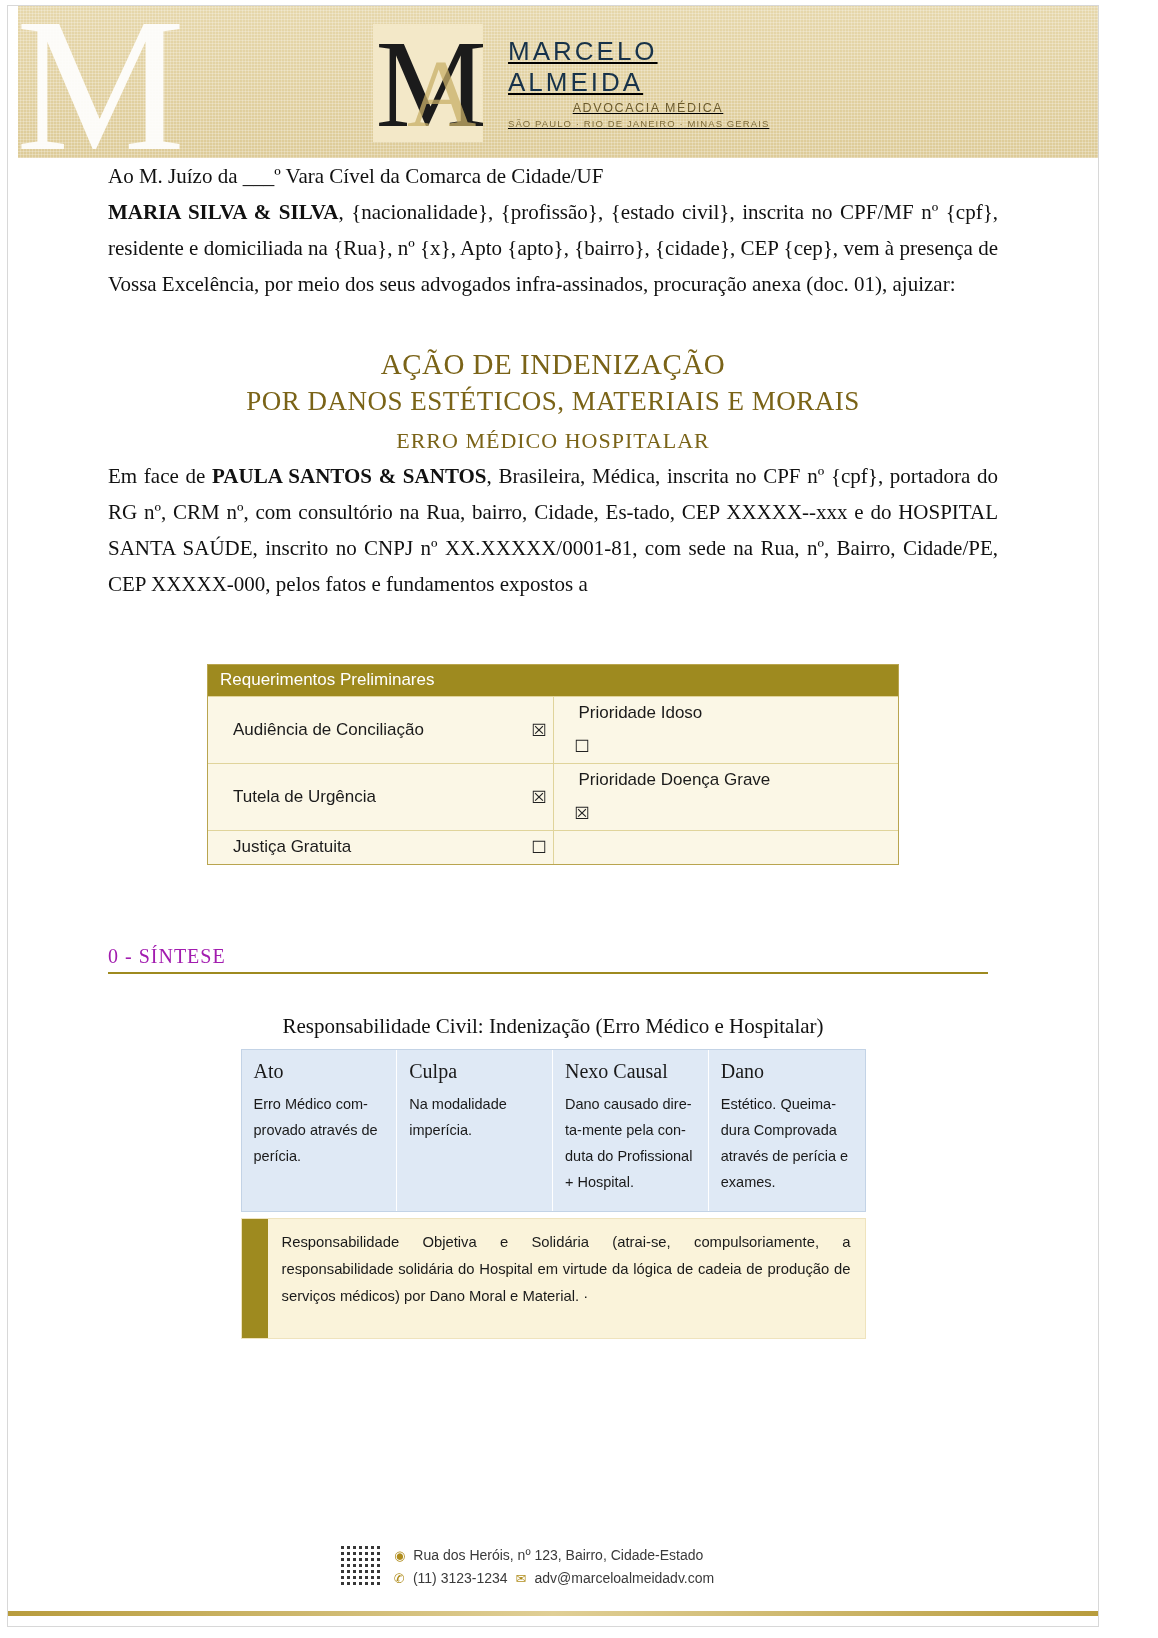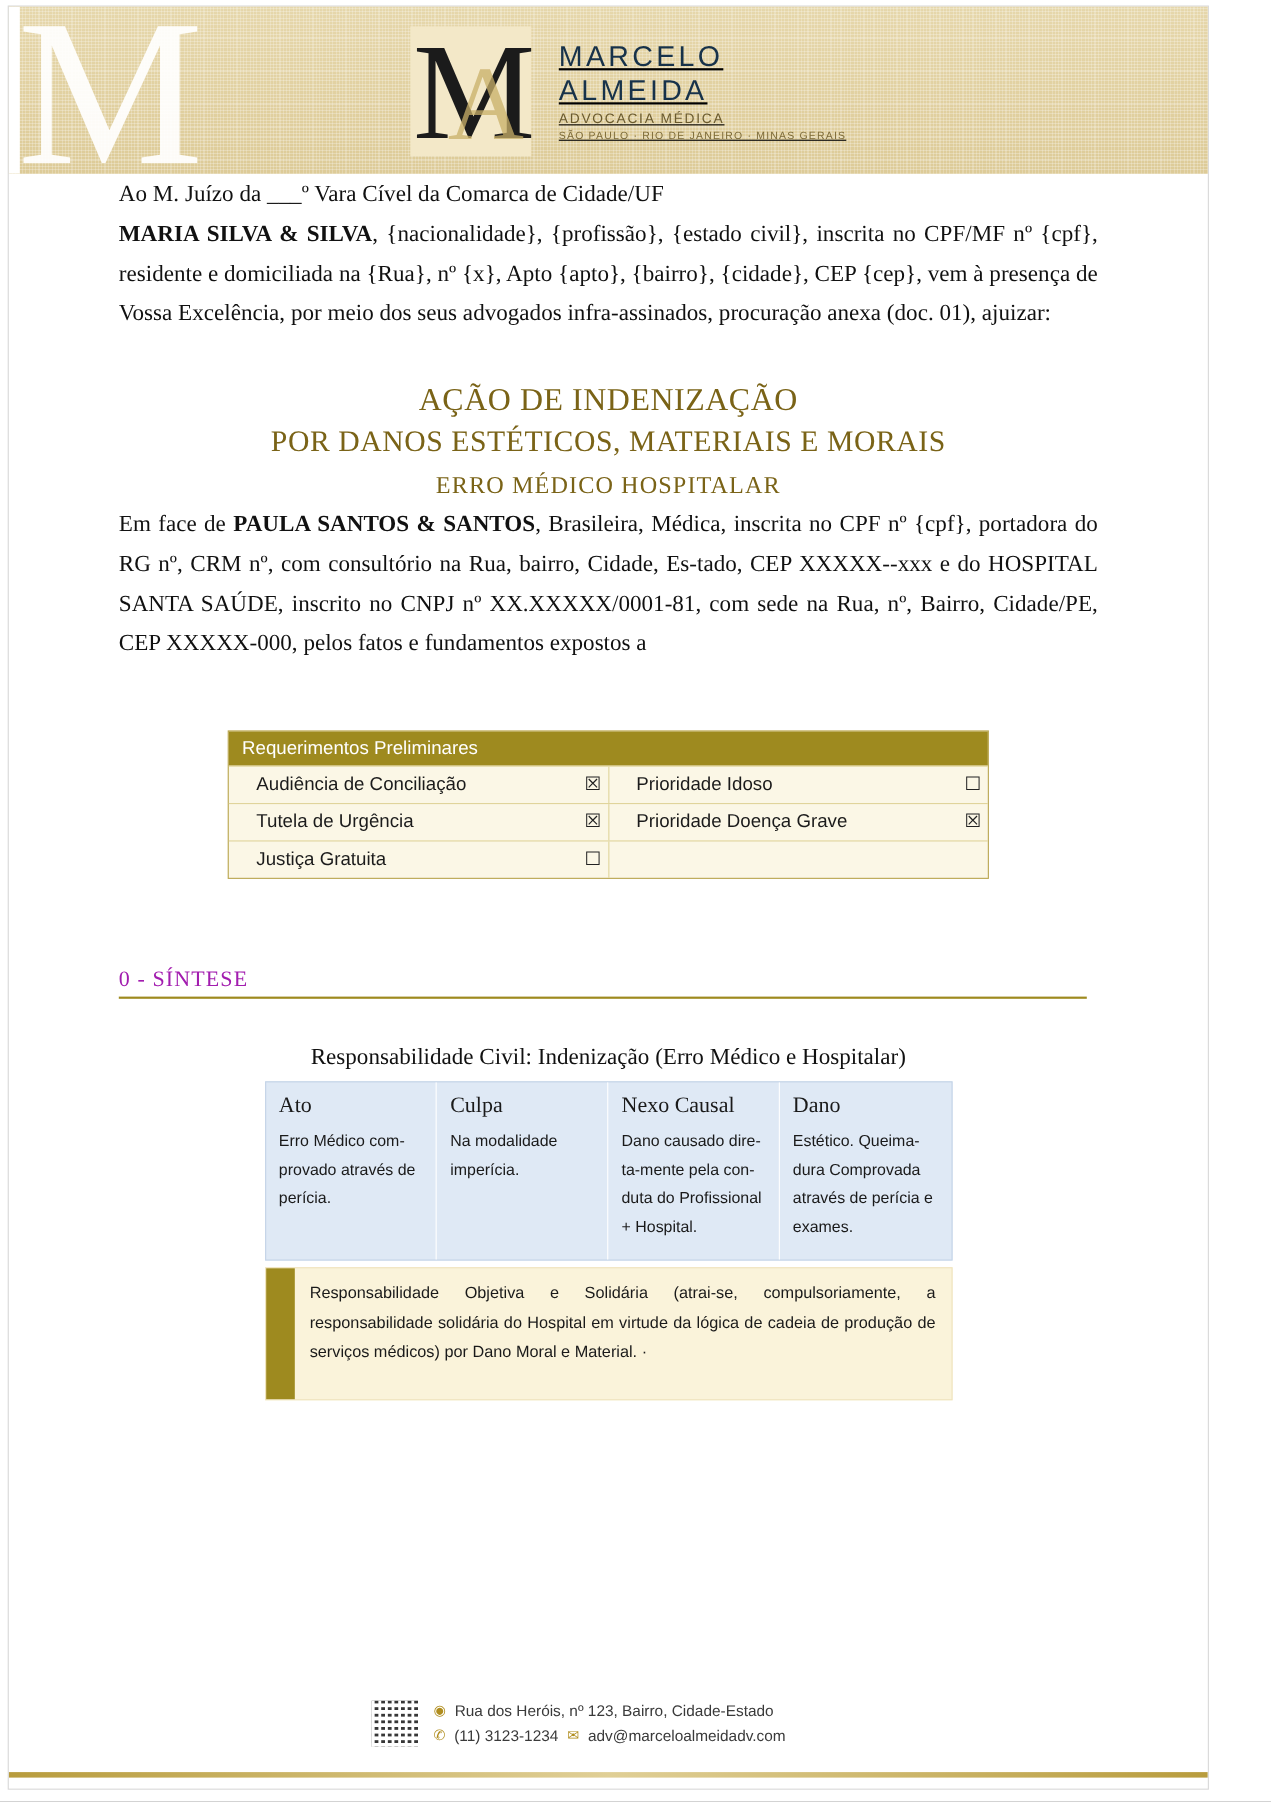--- a/index.html
+++ b/index.html
@@ -104,20 +104,21 @@
     letter-spacing: 3px;
     color: #17324a;
     font-weight: 400;
   }
   .logo-sub {
     font-family: "Liberation Sans", sans-serif;
     font-size: 12.5px;
     letter-spacing: 1.6px;
     color: #6a5a2e;
     margin-top: 3px;
+    text-align: center;
   }
   .logo-cities {
     font-family: "Liberation Sans", sans-serif;
     font-size: 9.5px;
     letter-spacing: 1.1px;
     color: #7d6b39;
     margin-top: 3px;
   }
 
   
@@ -193,21 +194,21 @@
   }
   .req-label { flex: 1; }
   .req-box {
     width: 42px;
     justify-content: center;
     font-family: "DejaVu Sans", sans-serif;
     font-size: 17px;
     color: #222;
   }
   .req-col-left { width: 50%; display: flex; border-right: 1px solid #e0d49b;}
-  .req-col-right { width: 50%; display: flex; }
+  .req-col-right { width: 50%; display: flex; flex-direction: column; }
   .req-row.last .req-col-right { visibility: hidden; }
 
   
   .section-head {
     margin: 80px 0 0 0;
     font-size: 20px;
     letter-spacing: 1px;
     color: #a21caf;
     border-bottom: 2px solid #9e8a1f;
     padding-bottom: 4px;

